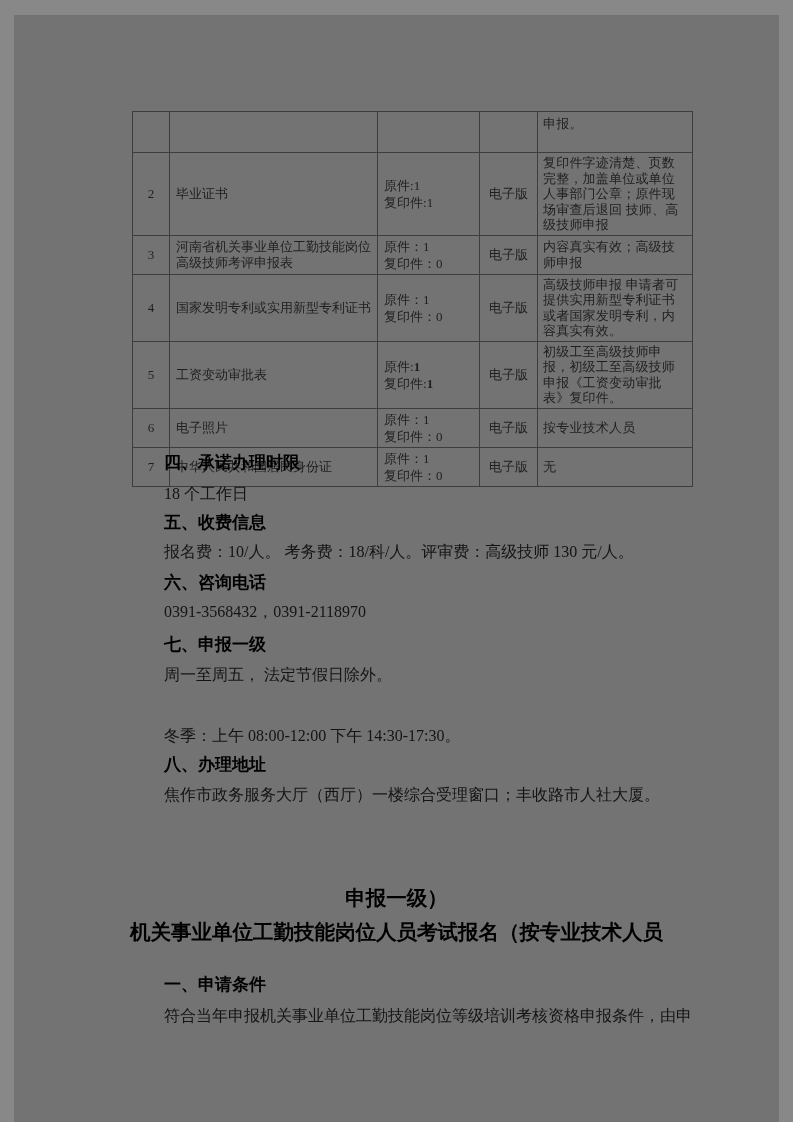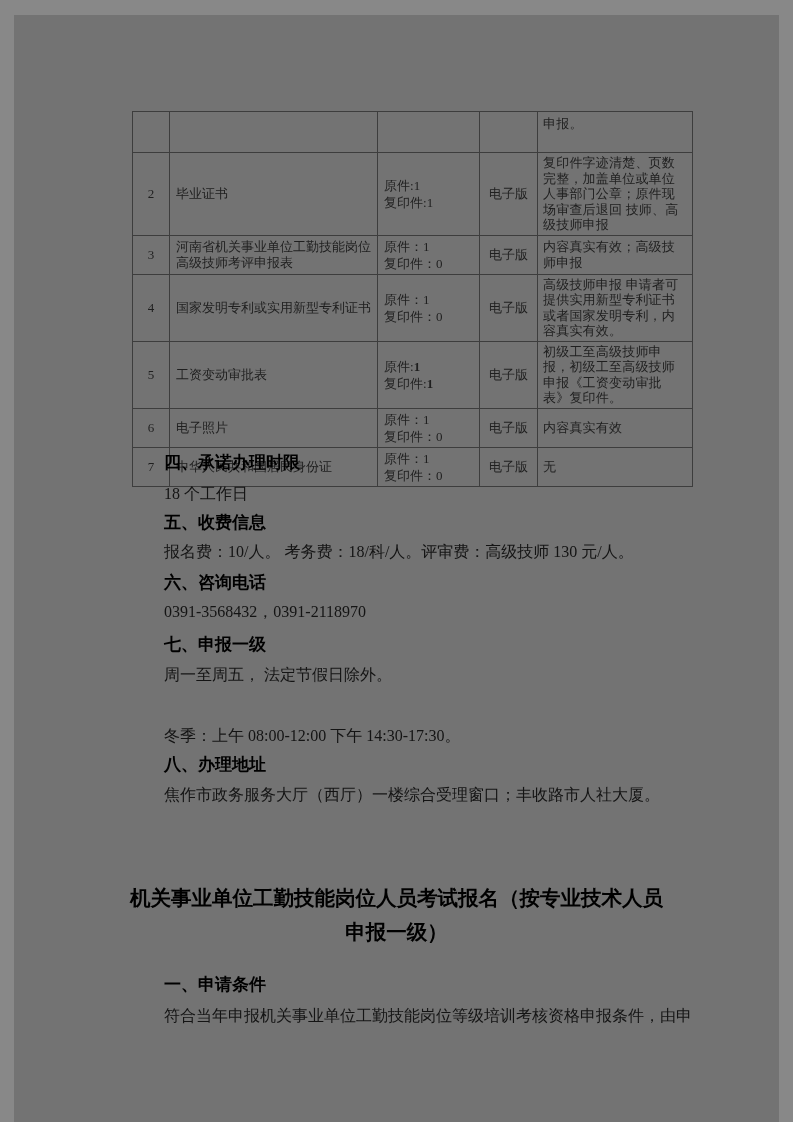--- a/index.html
+++ b/index.html
@@ -145,21 +145,21 @@
         <td class="remarks">初级工至高级技师申报，初级工至高级技师申报《工资变动审批表》复印件。</td>
       </tr>
       <tr class="r5">
         <td class="num">6</td>
         <td class="name">电子照片</td>
         <td class="counts">
           <div><span>原件：</span><span class="cnum">1</span></div>
           <div><span>复印件：</span><span class="cnum">0</span></div>
         </td>
         <td class="format">电子版</td>
-        <td class="remarks">内容真实有效</td>
+        <td class="remarks">按专业技术人员</td>
       </tr>
       <tr class="r6">
         <td class="num">7</td>
         <td class="name">中华人民共和国居民身份证</td>
         <td class="counts">
           <div><span>原件：</span><span class="cnum">1</span></div>
           <div><span>复印件：</span><span class="cnum">0</span></div>
         </td>
         <td class="format">电子版</td>
         <td class="remarks">无</td>
@@ -177,20 +177,20 @@
   <div class="line" style="top:587px">0391-3568432，0391-2118970</div>
 
   <div class="line heading" style="top:620px">七、申报一级</div>
   <div class="line" style="top:650px">周一至周五， 法定节假日除外。</div>
   <div class="line" style="top:711px">冬季：上午 08:00-12:00  下午 14:30-17:30。</div>
 
   <div class="line heading" style="top:740px">八、办理地址</div>
   <div class="line" style="top:770px">焦作市政务服务大厅（西厅）一楼综合受理窗口；丰收路市人社大厦。</div>
 
   <div class="big-title">
+    <div>申报一级）</div>
     <div>机关事业单位工勤技能岗位人员考试报名（按专业技术人员</div>
-    <div>申报一级）</div>
   </div>
 
   <div class="line heading" style="top:960px">一、申请条件</div>
   <div class="line" style="top:991px">符合当年申报机关事业单位工勤技能岗位等级培训考核资格申报条件，由申</div>
 
 </div>
 
 </body></html>

